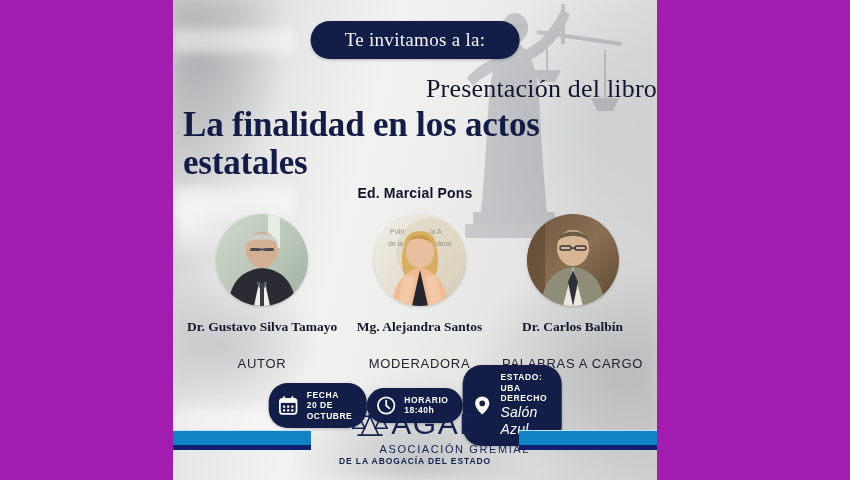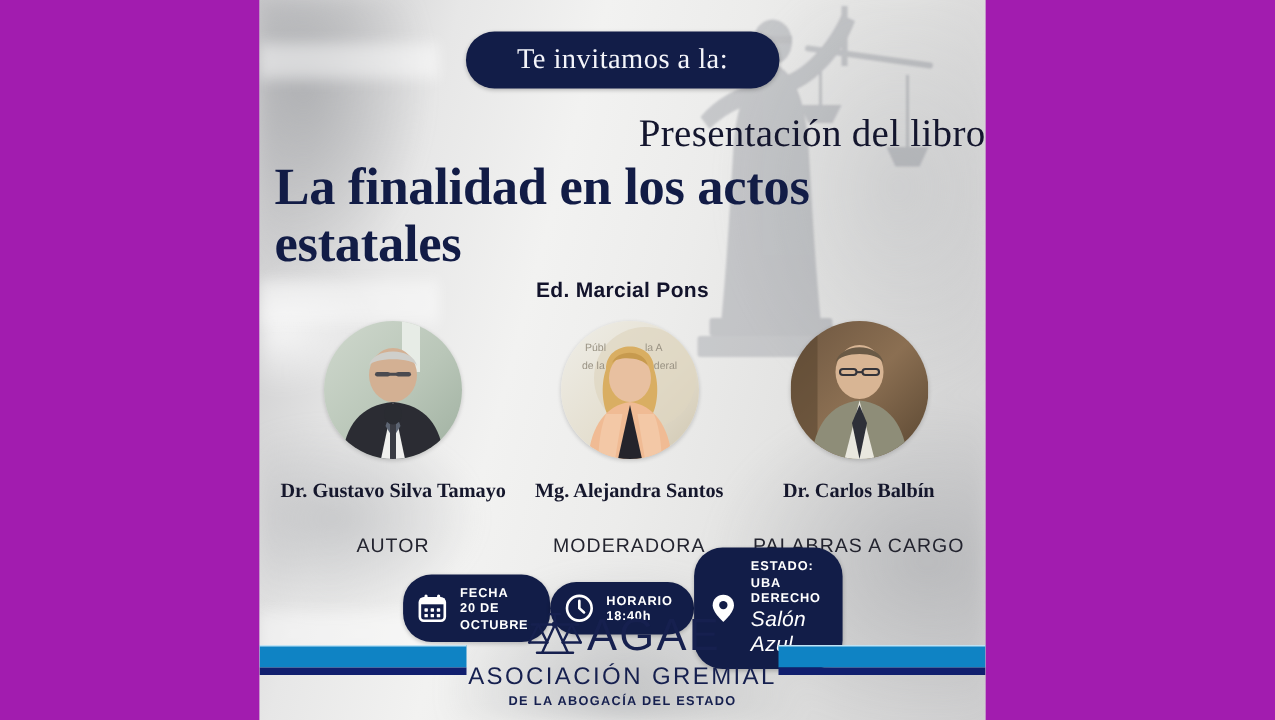--- a/index.html
+++ b/index.html
@@ -251,23 +251,24 @@
   .logo-mark svg { width: 100%; height: 100%; display: block; }
   .logo-word {
     font-size: 30px;
     font-weight: 300;
     letter-spacing: 1.5px;
     color: #16204f;
     line-height: 1;
   }
   .logo-l1 {
     margin-top: 1px;
-    font-size: 16px;
+    font-size: 11px;
     letter-spacing: 1.6px;
     color: #16204f;
+    text-align: right;
   }
   .logo-l2 {
     margin-top: 1px;
     font-size: 8.5px;
     font-weight: bold;
     letter-spacing: .9px;
     color: #16204f;
   }
 </style>
 </head>

